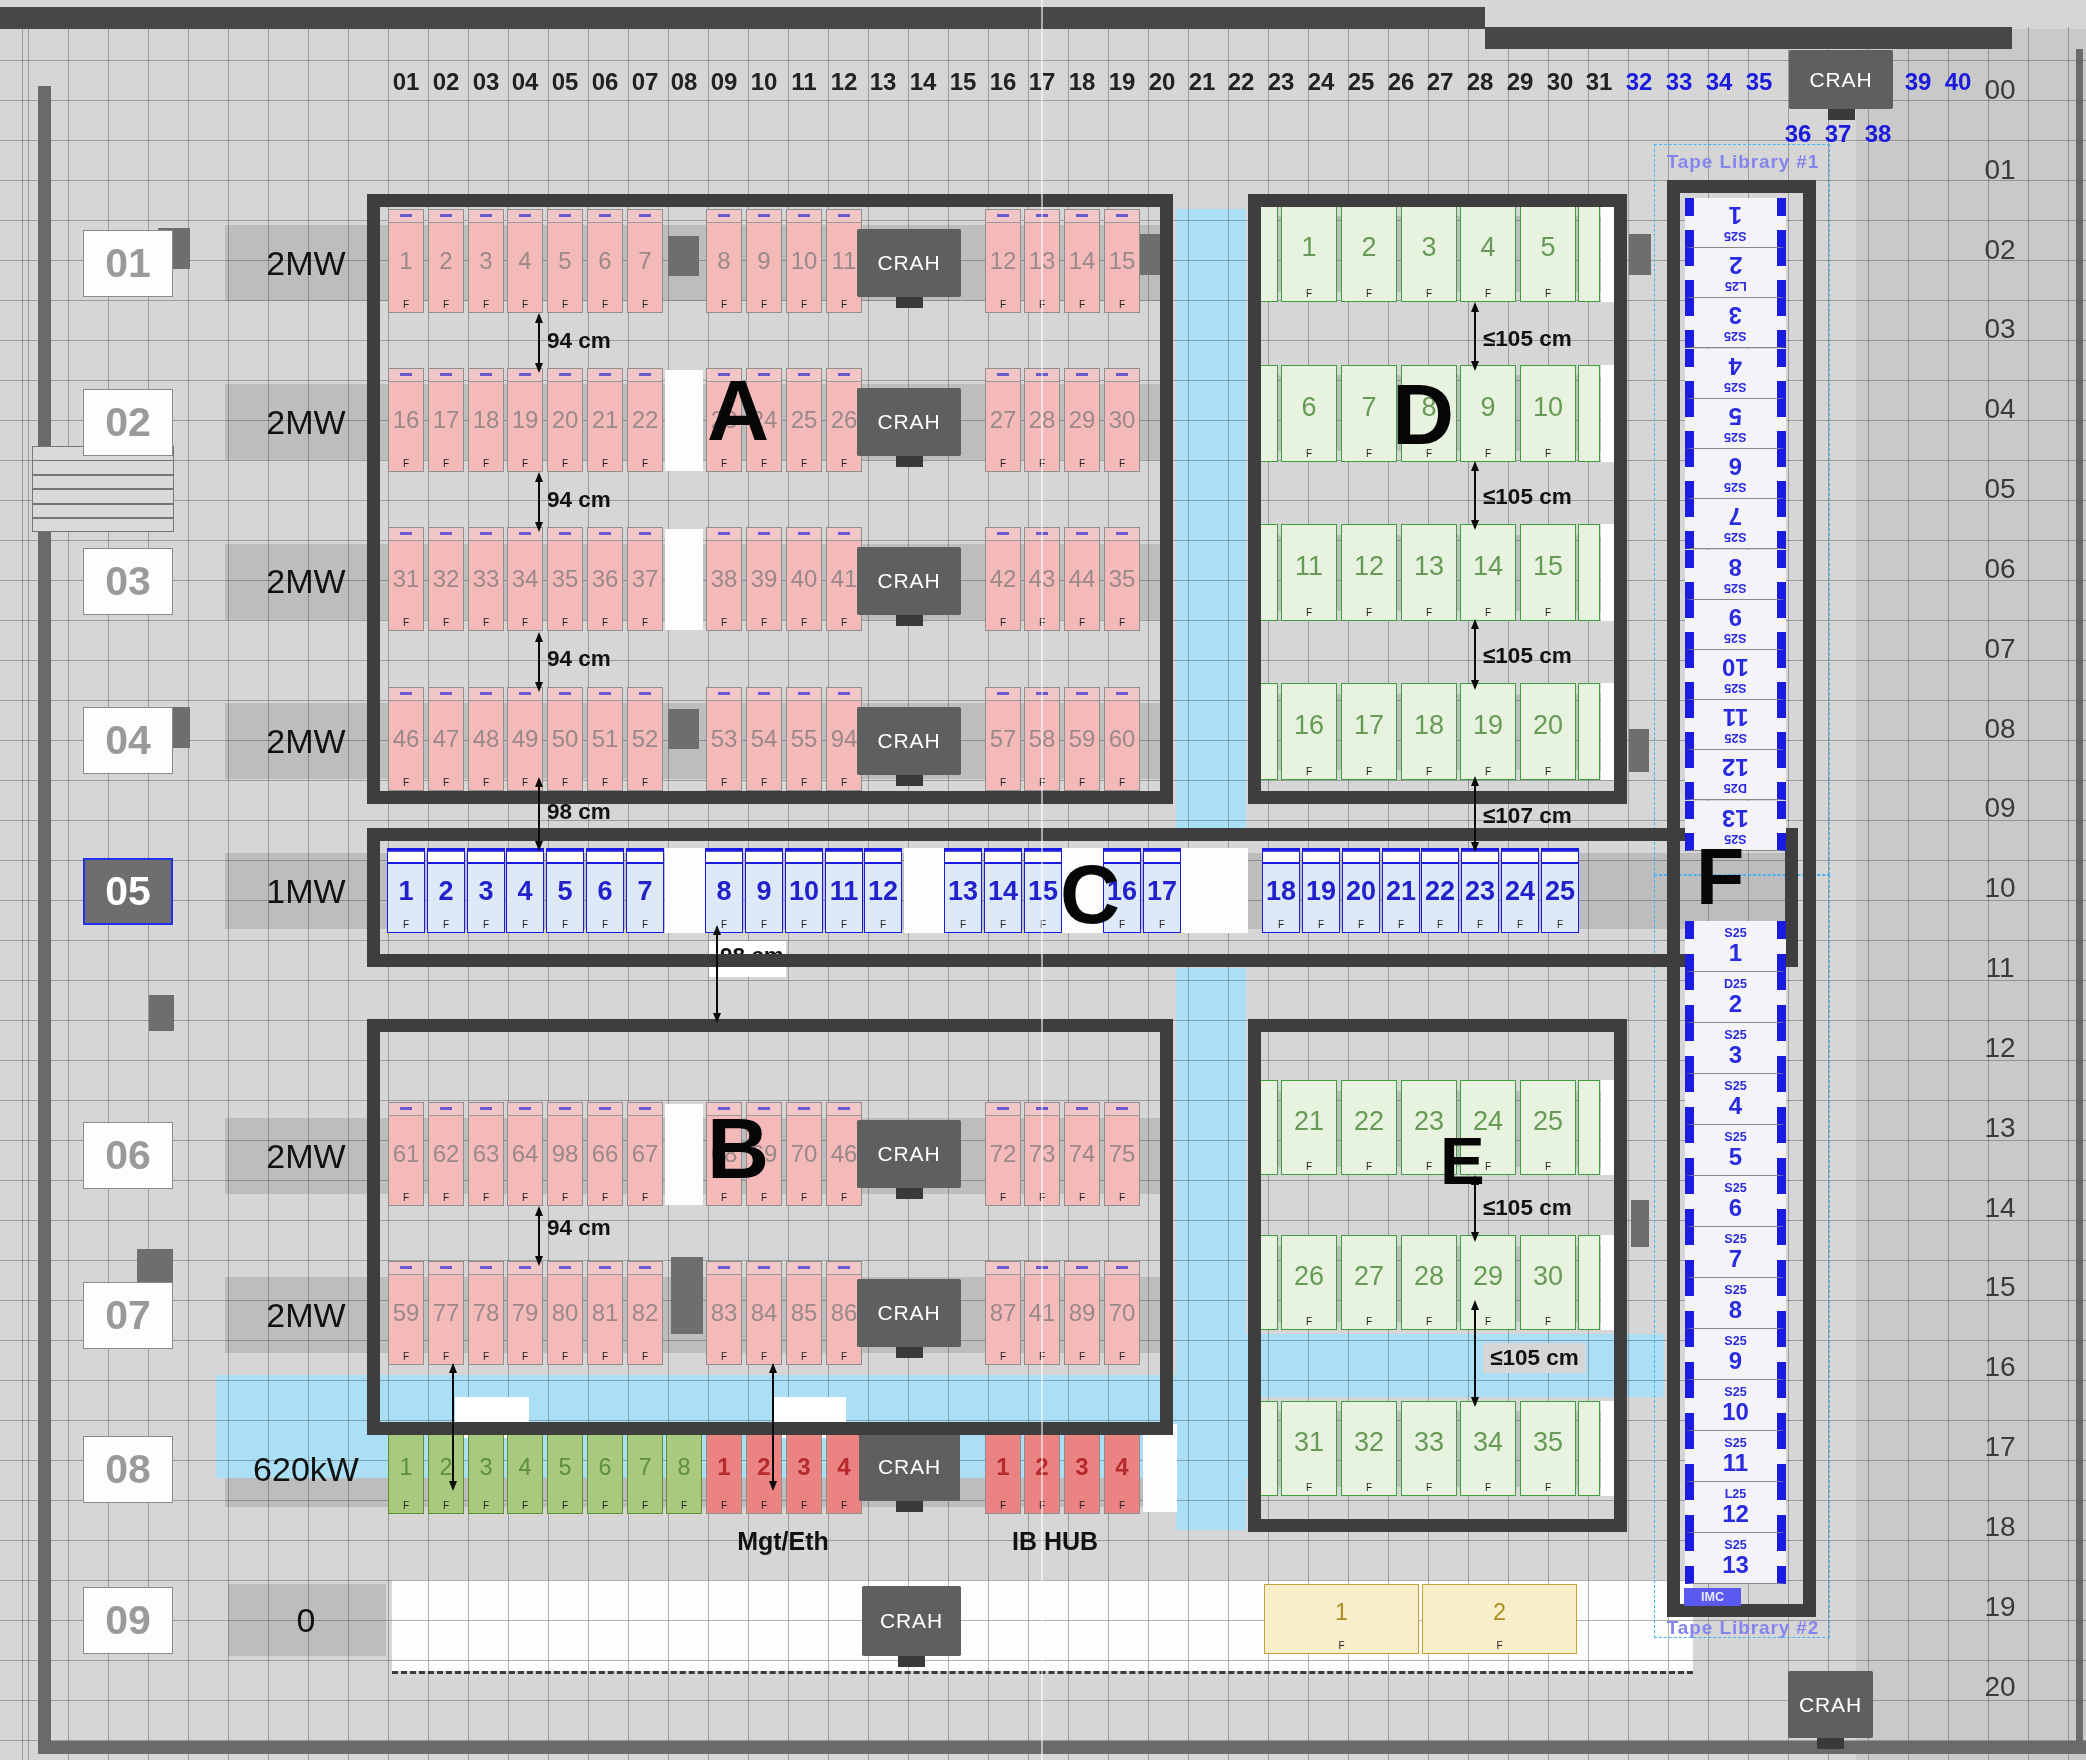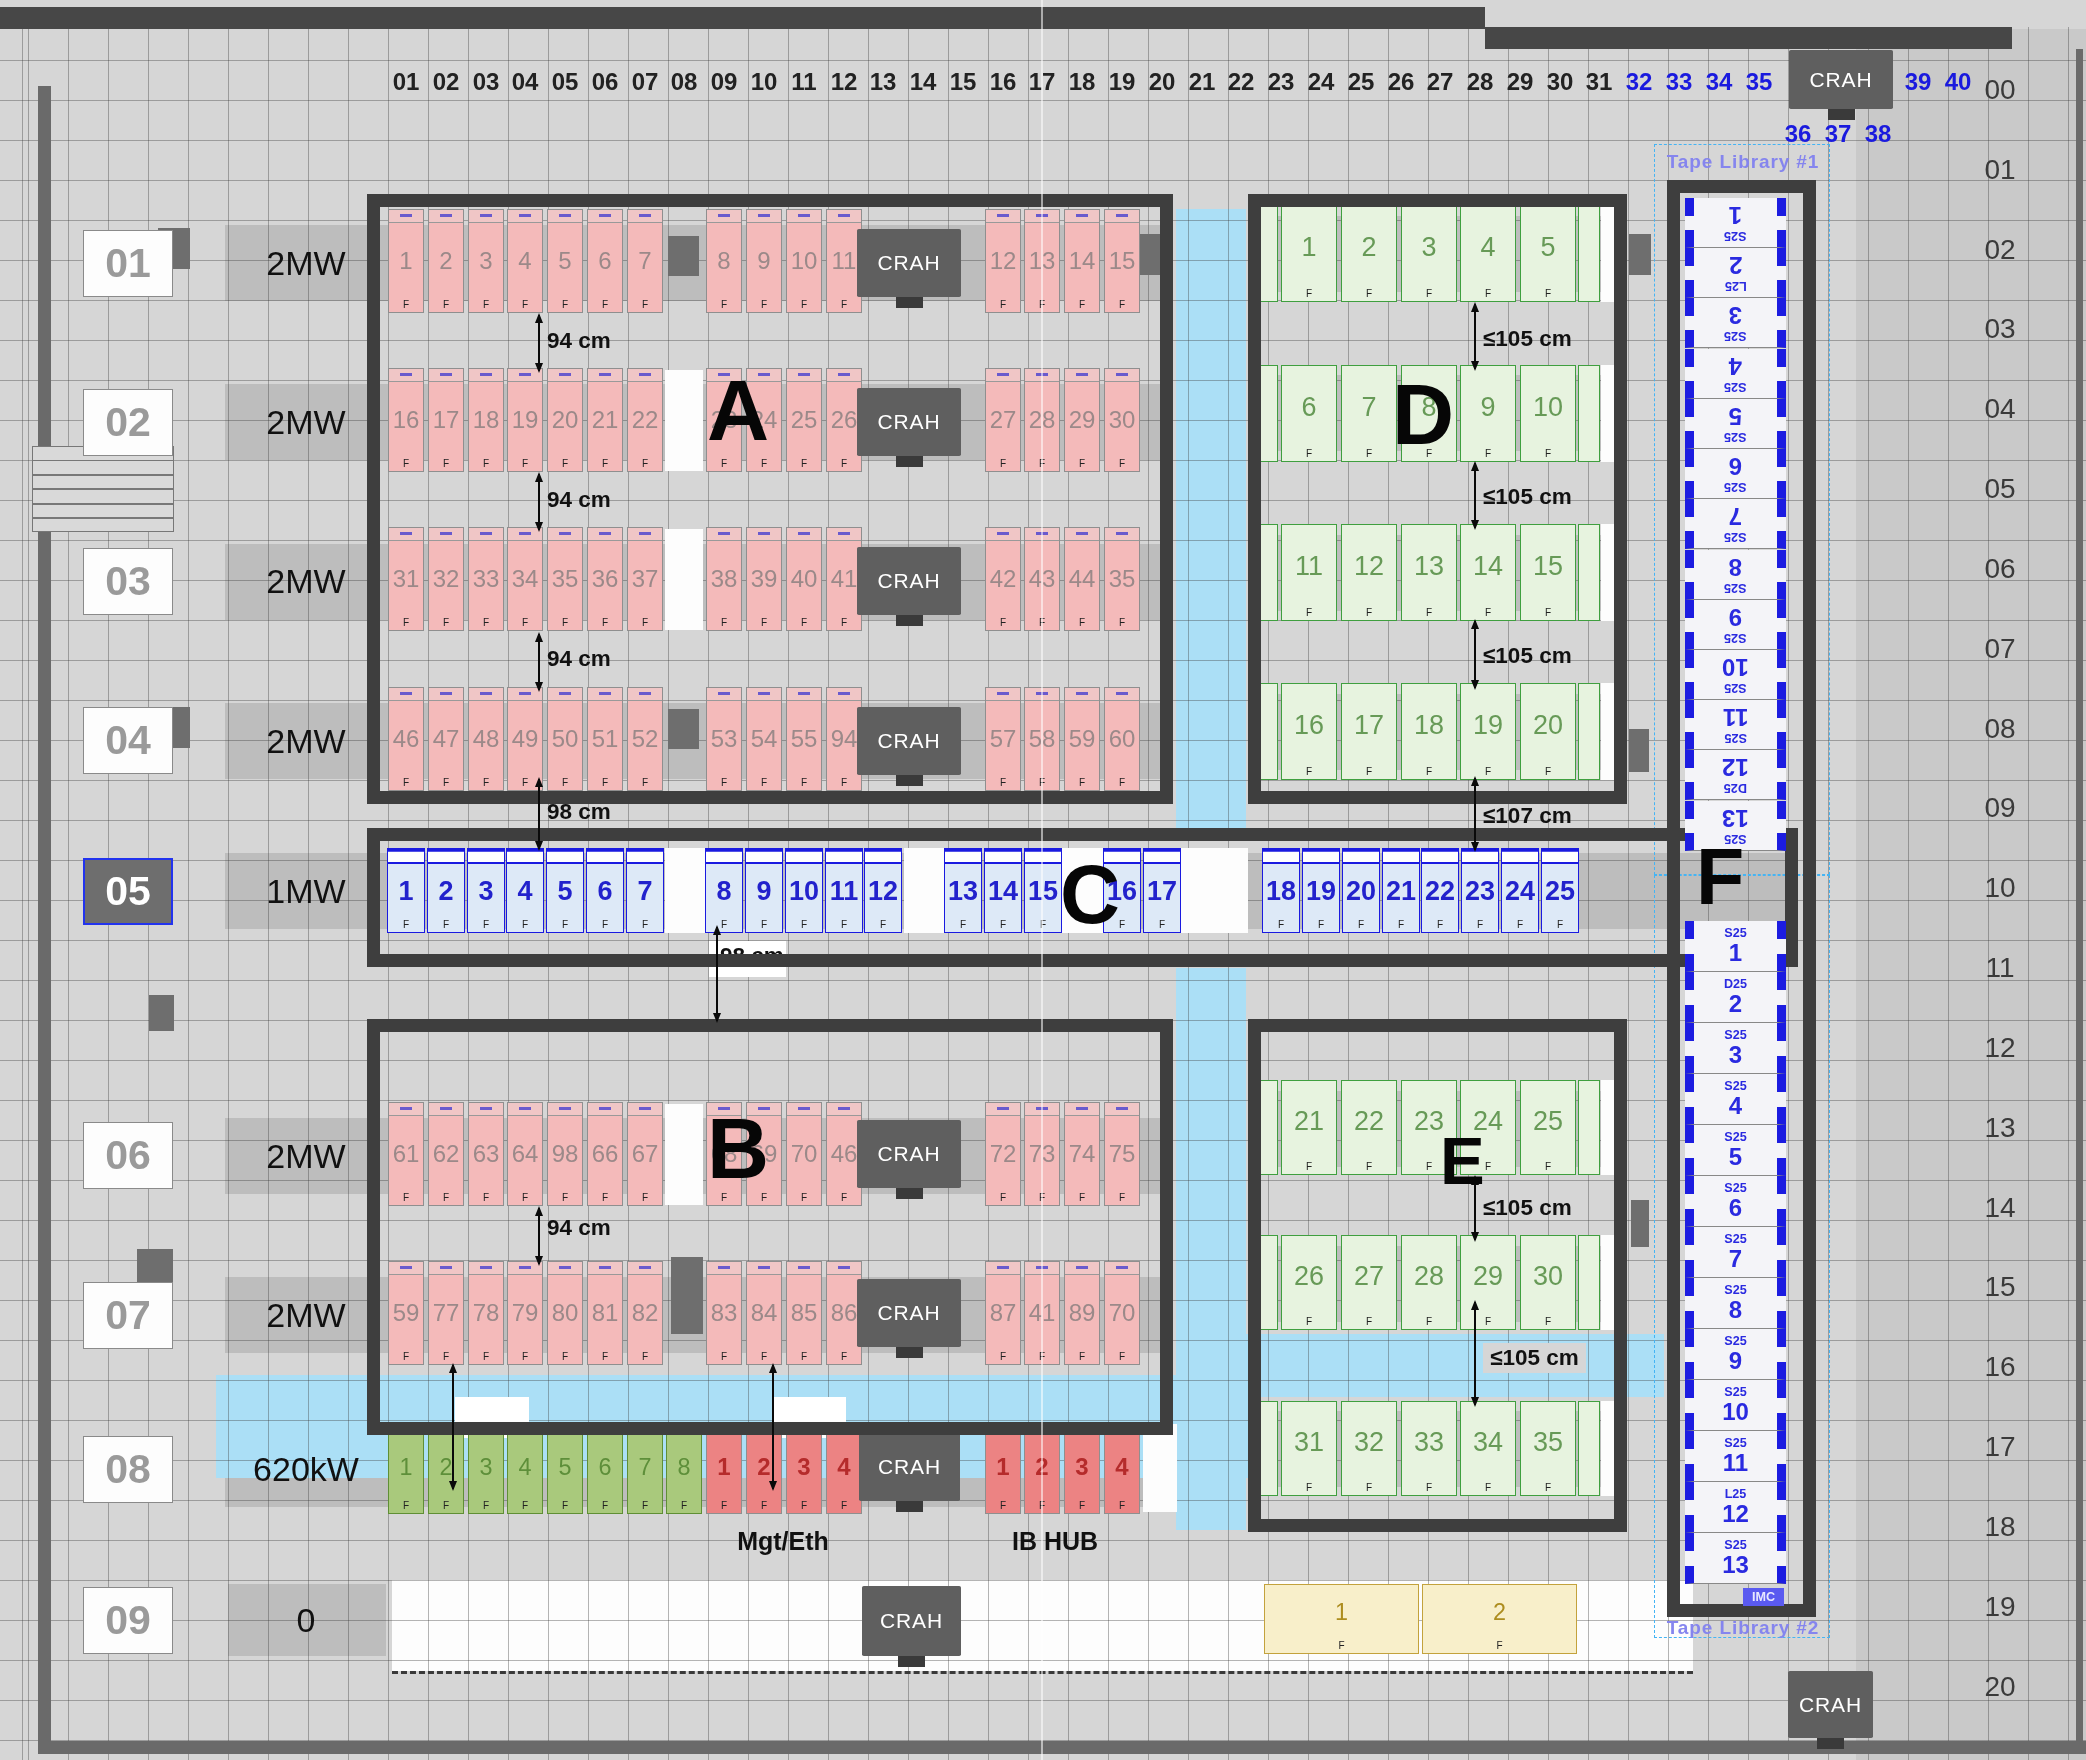--- a/index.html
+++ b/index.html
@@ -1264,20 +1264,20 @@
   <div class="abs zletter" style="left:707px;top:1105px;font-size:86px;">B</div>
   <div class="abs zletter" style="left:1060px;top:853px;font-size:83px;">C</div>
   <div class="abs zletter" style="left:1392px;top:371px;font-size:86px;">D</div>
   <div class="abs zletter" style="left:1440px;top:1127px;font-size:67px;">E</div>
   <div class="abs zletter" style="left:1696px;top:837px;font-size:79px;">F</div>
 
   <div class="abs tlbox" style="left:1654px;top:144px;width:176px;height:731px;"></div>
   <div class="abs tlbox" style="left:1654px;top:875px;width:176px;height:763px;"></div>
   <div class="abs tllab" style="left:1743px;top:151px;">Tape Library #1</div>
   <div class="abs tllab" style="left:1743px;top:1617px;">Tape Library #2</div>
-  <div class="abs imc" style="left:1743px;top:1588px;width:41px;height:18px;">IMC</div>
+  <div class="abs imc" style="left:1684px;top:1588px;width:57px;height:18px;">IMC</div>
 
   <div class="abs mlab" style="left:783px;top:1527px;">Mgt/Eth</div>
   <div class="abs mlab" style="left:1055px;top:1527px;">IB HUB</div>
 
   <div class="abs dashline" style="left:392px;top:1671px;width:1301px;height:0;"></div>
 </div>
 
 
 </body></html>

